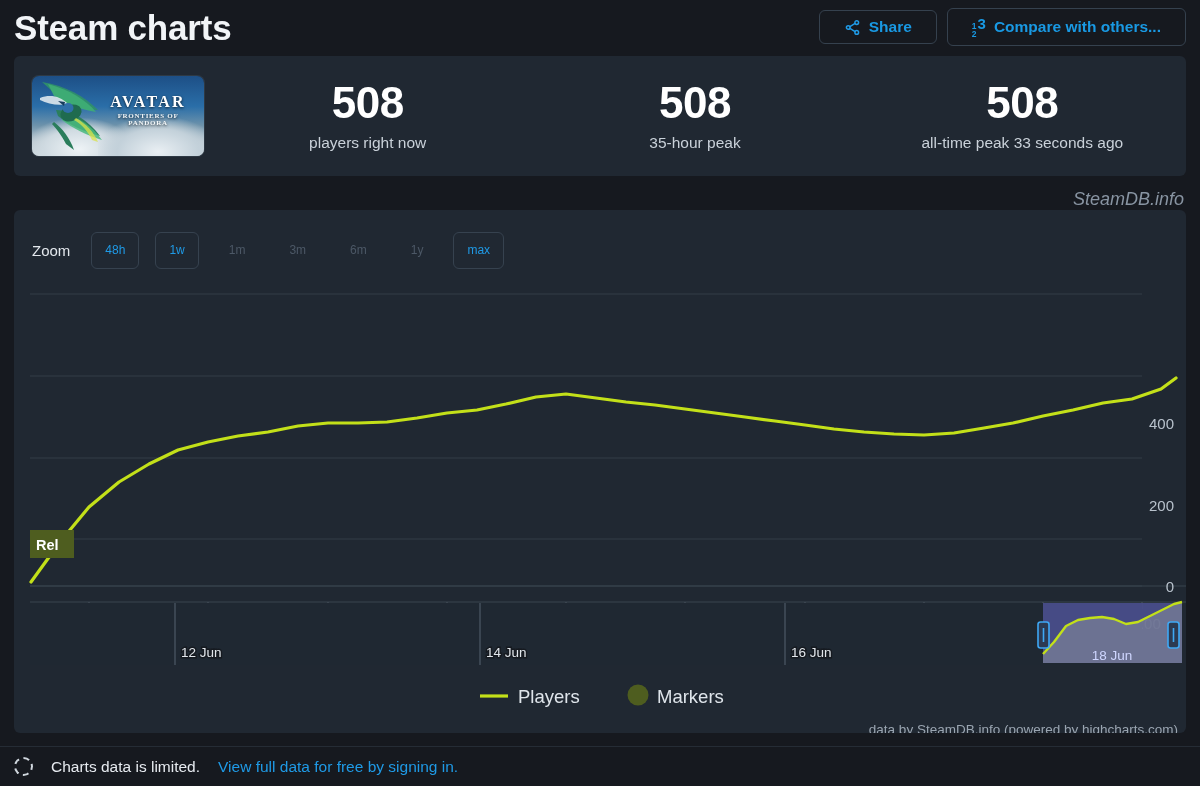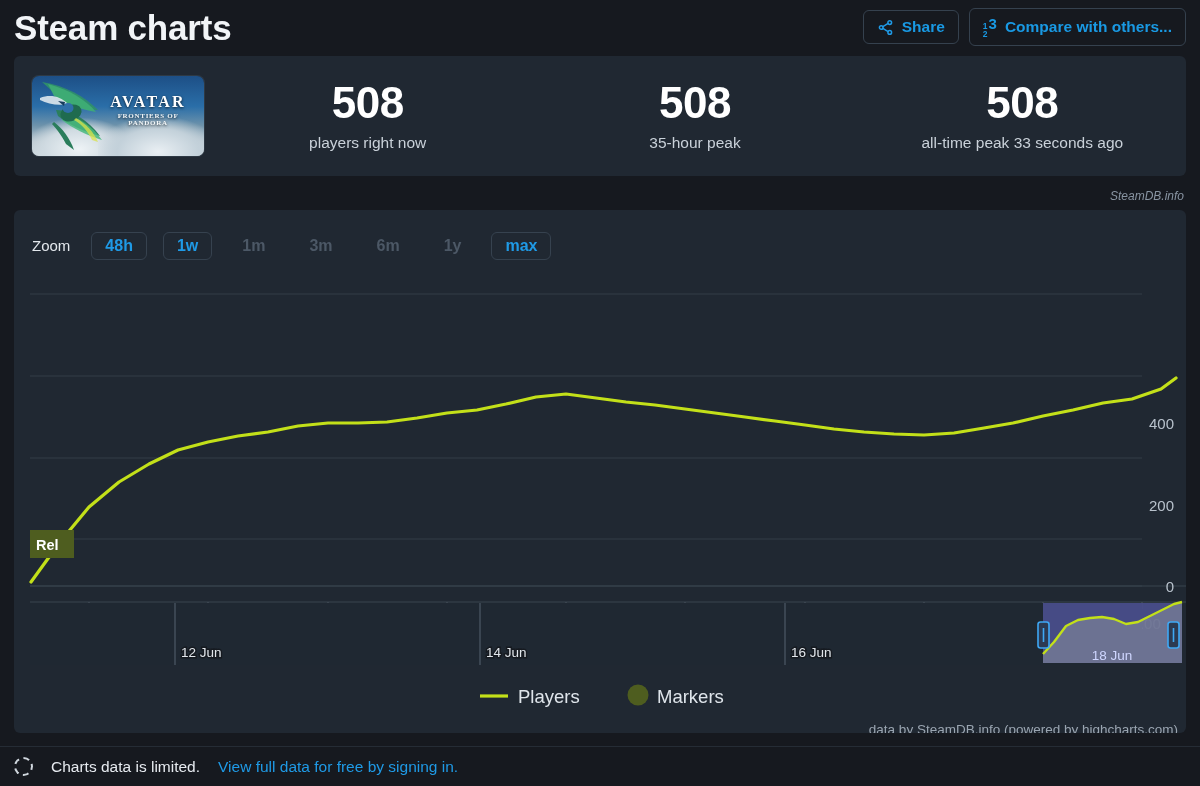--- a/index.html
+++ b/index.html
@@ -25,21 +25,21 @@
     font-size: 35px; font-weight: 700; color: #f1f4f7;
     letter-spacing: -0.2px; line-height: 1;
     margin: 0;
   }
   .header-actions { display: flex; gap: 10px; align-items: center; }
   .hbtn {
     display: flex; align-items: center; gap: 8px;
     border: 1px solid #35414e; border-radius: 6px;
     background: transparent; color: #1999e3;
     font-size: 15.5px; font-weight: 700;
-    padding: 7px 13px; cursor: pointer;
+    padding: 7px 24px; cursor: pointer;
     font-family: "Liberation Sans", sans-serif;
     white-space: nowrap;
   }
   .share-icon svg { display: block; }
   .rank-icon {
     display: flex; align-items: baseline; color: #1999e3;
     font-size: 15px; font-weight: 700; line-height: 1;
   }
   .rank-icon .frac {
     display: inline-flex; flex-direction: column;
@@ -96,39 +96,39 @@
   .stat .num {
     font-size: 44px; font-weight: 700; color: #ffffff; line-height: 1.05;
     letter-spacing: -0.5px;
   }
   .stat .lbl {
     font-size: 15.5px; color: #c9d1d9; margin-top: 7px;
   }
 
   .watermark {
     position: absolute; right: 16px; top: 189px;
-    font-size: 12px; font-style: italic; color: #8894a2;
+    font-size: 18px; font-style: italic; color: #8894a2;
     font-family: "Liberation Sans", sans-serif;
   }
 
   
   .chart-panel {
     position: absolute; left: 14px; top: 210px;
     width: 1172px; height: 523px;
     background: #202832; border-radius: 6px;
     box-sizing: border-box;
   }
   .zoom-row {
     display: flex; align-items: center; gap: 16px;
     padding: 22px 0 0 18px;
   }
   .zoom-label { font-size: 15px; color: #e3e8ed; margin-right: 5px; }
   .zbtn {
-    font-size: 16px; font-weight: 700;
-    padding: 4px 13px; border-radius: 6px;
+    font-size: 12px; font-weight: 400;
+    padding: 11px 13px; border-radius: 6px;
     border: 1px solid transparent; background: transparent;
     cursor: pointer; font-family: "Liberation Sans", sans-serif;
     line-height: 1.1;
   }
   .zbtn.active { color: #1f9ae6; border-color: #36424f; }
   .zbtn.disabled { color: #4c5866; cursor: default; }
 
   .plot {
     position: absolute; left: 0; top: 62px; width: 1172px; height: 461px;
   }

